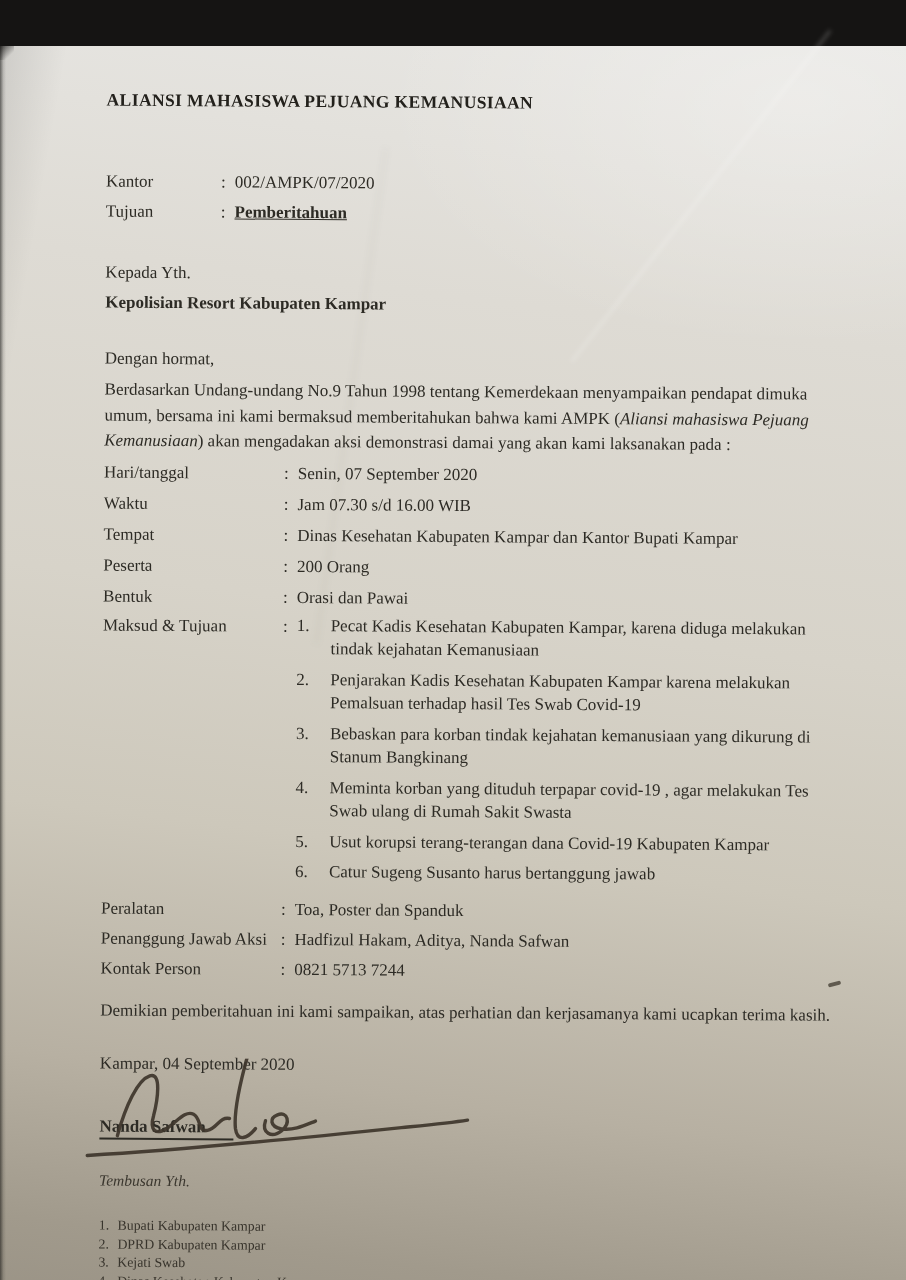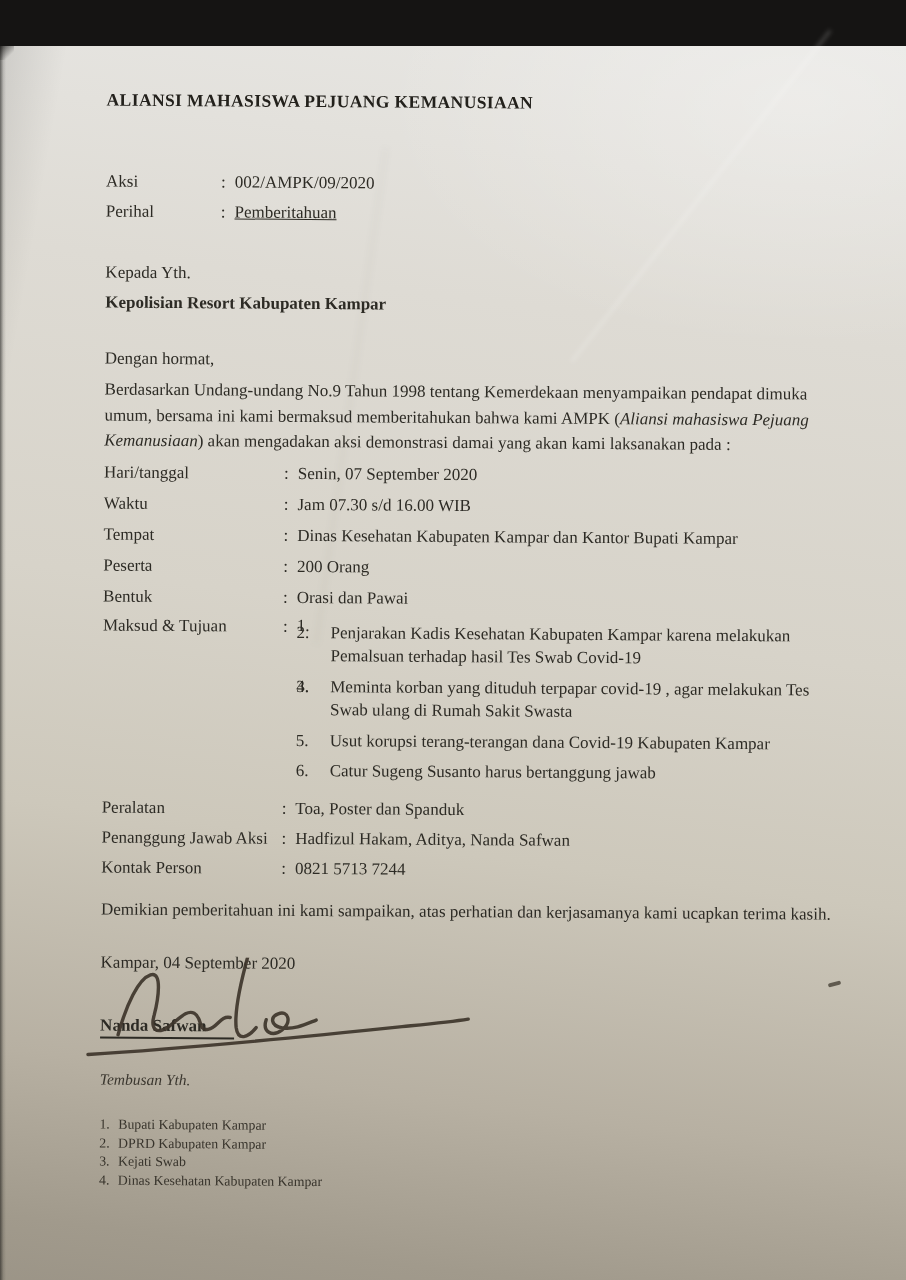--- a/index.html
+++ b/index.html
@@ -45,21 +45,21 @@
     transform: rotate(0.4deg);
     transform-origin: 50% 0;
   }
 
   .org-title { font-size: 17.5px; font-weight: bold; color: #23211c; letter-spacing: 0.4px; }
 
   .meta-block { margin-top: 56px; }
   .meta-row { display: flex; line-height: 30px; }
   .meta-row .lbl { width: 115px; flex: none; }
   .colon { margin-right: 9px; }
-  .meta-value.strong { font-weight: normal; text-decoration: underline; }
+  .meta-value.strong { font-weight: bold; text-decoration: underline; }
 
   .recipient-block { margin-top: 34px; }
   .recipient-salutation { line-height: 24px; }
   .recipient-name { font-weight: bold; margin-top: 6px; line-height: 24px; }
 
   .opening { margin-top: 32px; line-height: 24px; }
 
   .intro { margin-top: 6px; max-width: 744px; line-height: 25.5px; text-align: left; }
   .intro .it { font-style: italic; }
 
@@ -102,26 +102,26 @@
   <div class="crease-1"></div>
   <div class="crease-2"></div>
   <div class="smudge"></div>
 
   <div class="content">
 
     <div class="org-title">ALIANSI MAHASISWA PEJUANG KEMANUSIAAN</div>
 
     <div class="meta-block">
       <div class="meta-row">
-        <span class="lbl">Aksi</span>
-        <span class="colon">:</span>
-        <span class="meta-value">002/AMPK/09/2020</span>
+        <span class="lbl">Kantor</span>
+        <span class="colon">:</span>
+        <span class="meta-value">002/AMPK/07/2020</span>
       </div>
       <div class="meta-row">
-        <span class="lbl">Perihal</span>
+        <span class="lbl">Tujuan</span>
         <span class="colon">:</span>
         <span class="meta-value strong">Pemberitahuan</span>
       </div>
     </div>
 
     <div class="recipient-block">
       <div class="recipient-salutation">Kepada Yth.</div>
       <div class="recipient-name">Kepolisian Resort Kabupaten Kampar</div>
     </div>
 
@@ -156,27 +156,29 @@
         <span class="val">Orasi dan Pawai</span>
       </div>
     </div>
 
     <div class="purpose-row">
       <span class="lbl">Maksud &amp; Tujuan</span>
       <span class="colon">:</span>
       <ol class="purpose-list">
         <li class="purpose-item">
           <span class="num">1.</span>
+          <span>Pecat Kadis Kesehatan Kabupaten Kampar, karena diduga melakukan tindak kejahatan Kemanusiaan</span>
         </li>
         <li class="purpose-item">
           <span class="num">2.</span>
           <span>Penjarakan Kadis Kesehatan Kabupaten Kampar karena melakukan Pemalsuan terhadap hasil Tes Swab Covid-19</span>
         </li>
         <li class="purpose-item">
           <span class="num">3.</span>
+          <span>Bebaskan para korban tindak kejahatan kemanusiaan yang dikurung di Stanum Bangkinang</span>
         </li>
         <li class="purpose-item">
           <span class="num">4.</span>
           <span>Meminta korban yang dituduh terpapar covid-19 , agar melakukan Tes Swab ulang di Rumah Sakit Swasta</span>
         </li>
         <li class="purpose-item">
           <span class="num">5.</span>
           <span>Usut korupsi terang-terangan dana Covid-19 Kabupaten Kampar</span>
         </li>
         <li class="purpose-item">

